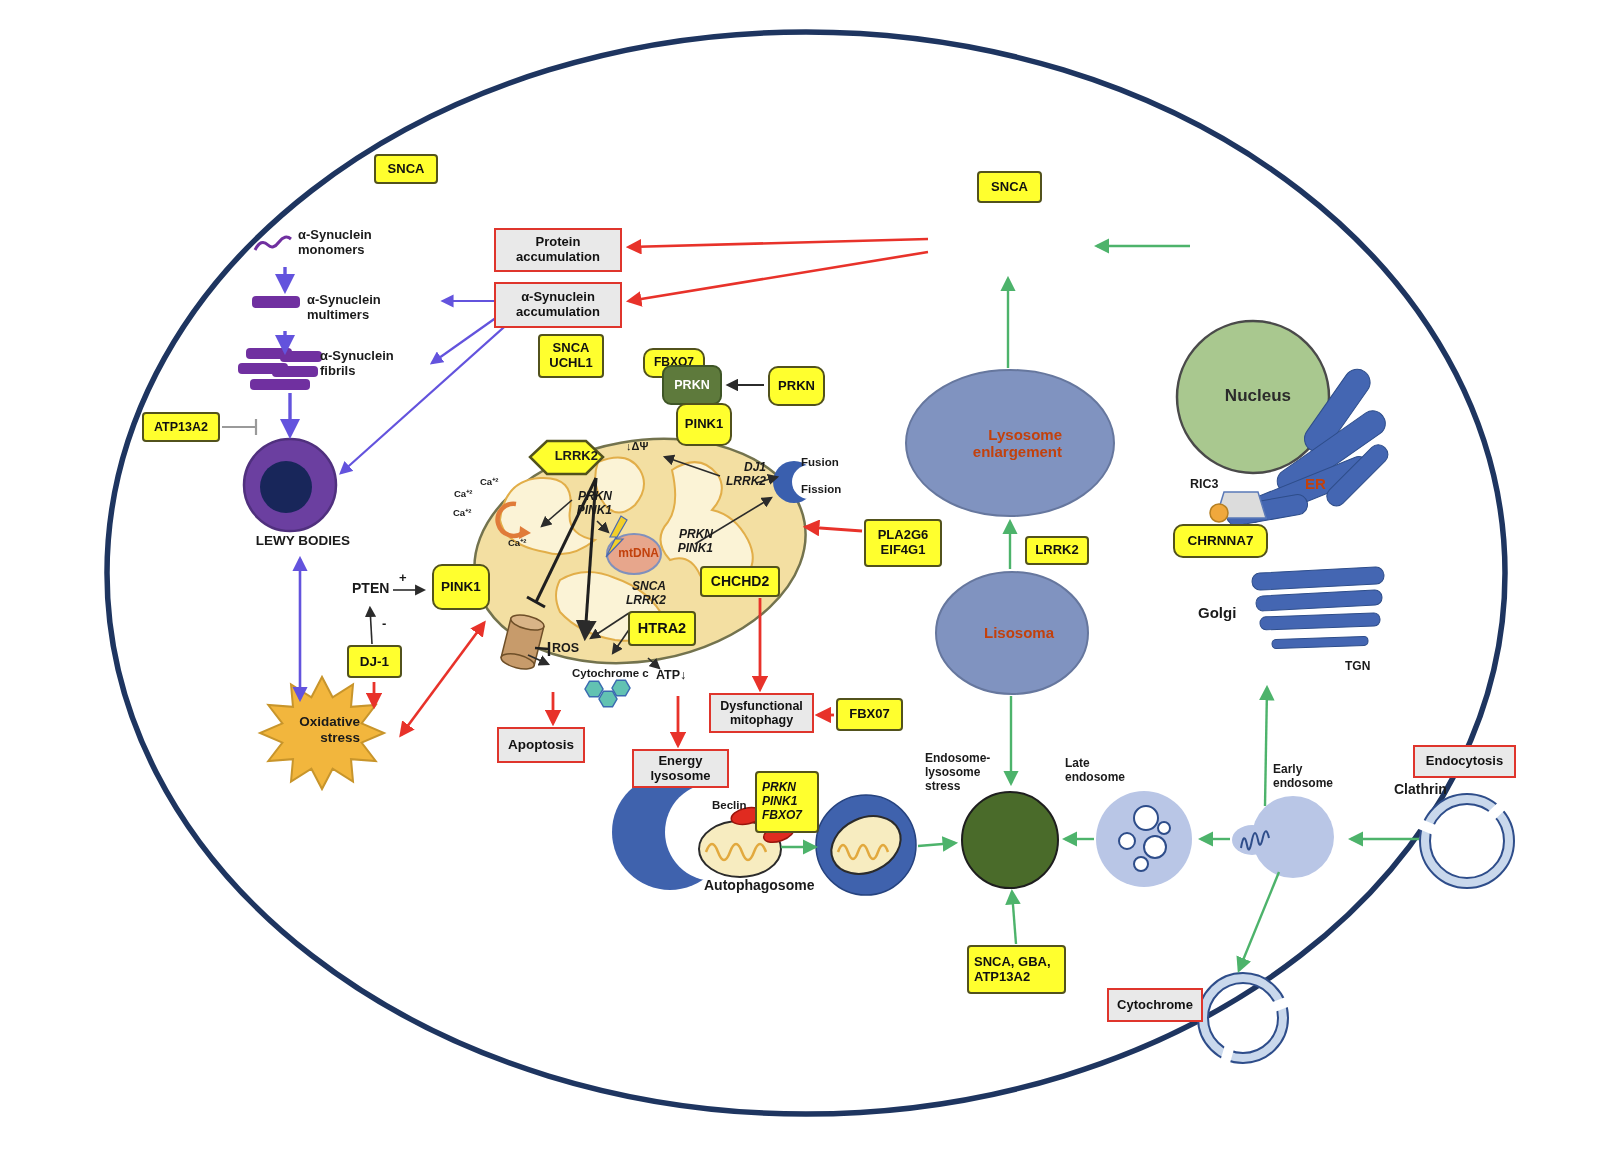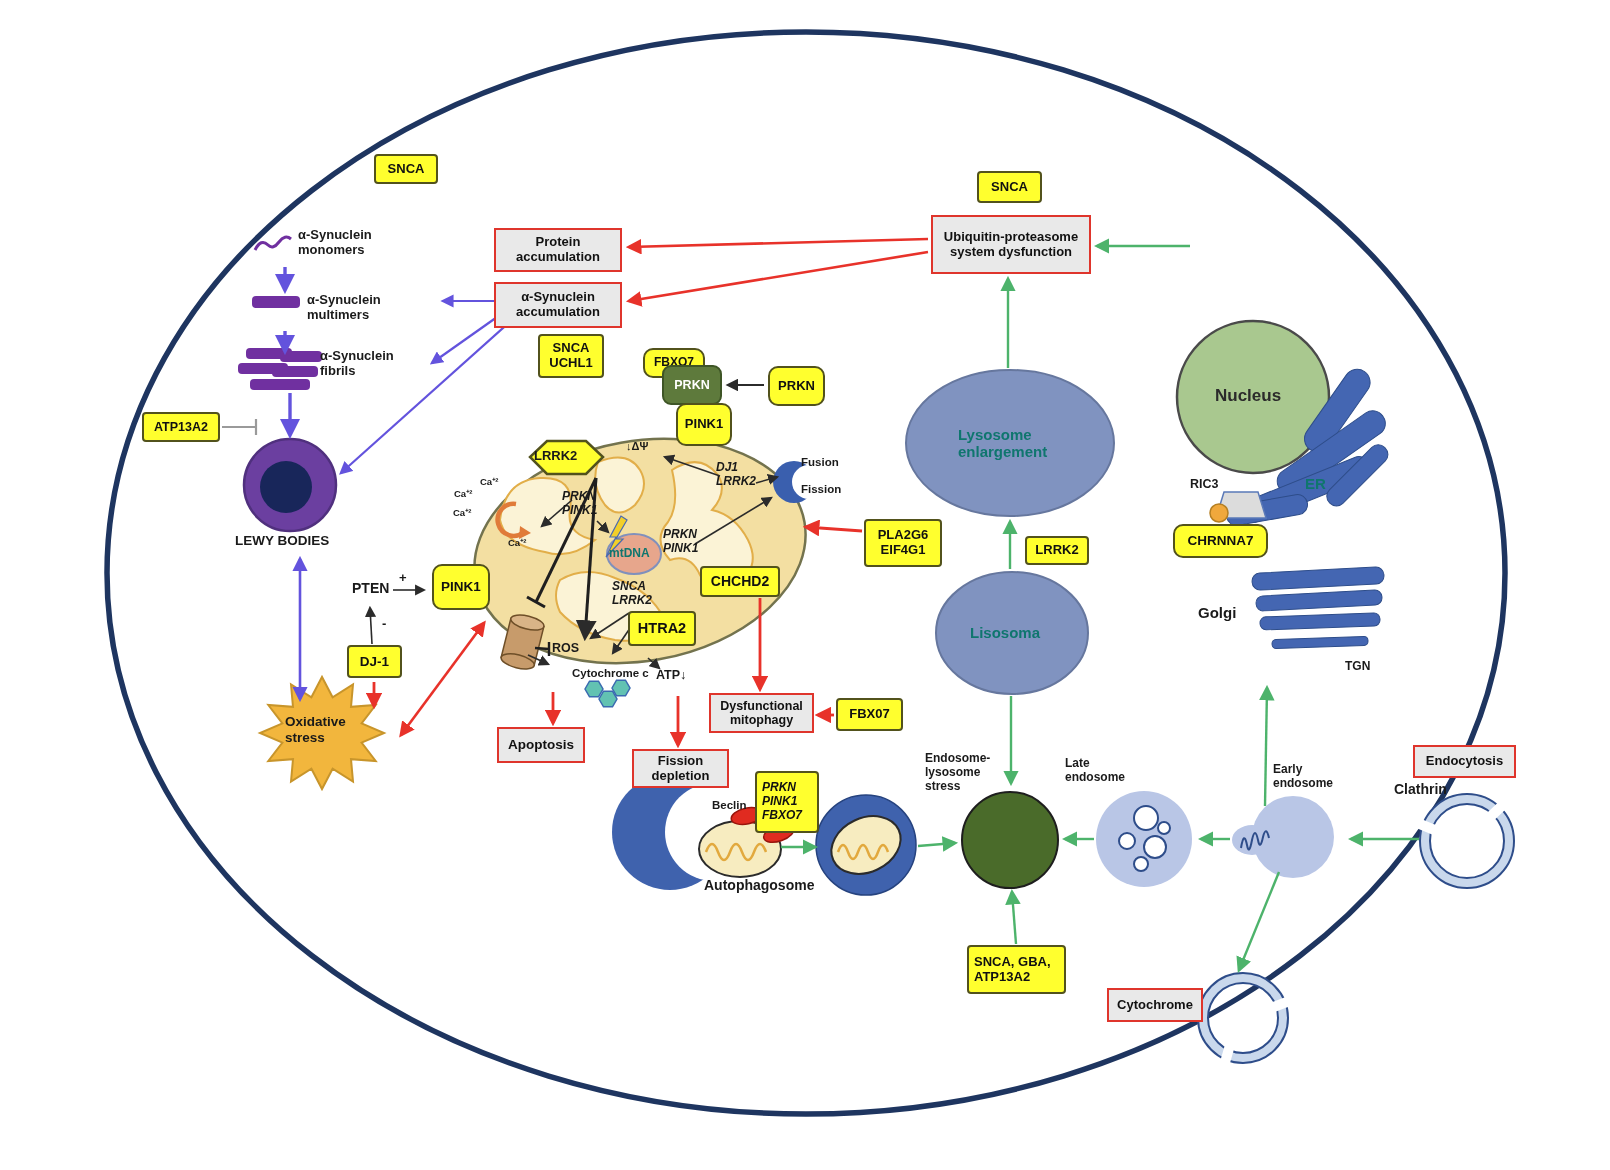--- a/index.html
+++ b/index.html
@@ -2,23 +2,23 @@
 <html><head>
 <meta charset="utf-8">
 <style>
   html,body{margin:0;padding:0;background:#fff}
   #stage{position:relative;width:1610px;height:1170px;background:#fff;
          font-family:"Liberation Sans",sans-serif;overflow:hidden}
   #shapes{position:absolute;left:0;top:0;z-index:1}
   .lbl{position:absolute;color:#1a1a1a;line-height:1.15;z-index:5;white-space:normal}
   .b{font-weight:bold}
   .sb{font-weight:600}
-  .c{text-align:left}
+  .c{text-align:right}
   .it{font-style:italic}
-  .w{color:#0f766e}
+  .w{color:#c2410c}
   .gene{position:absolute;z-index:6;background:#ffff2e;border:2px solid #52521c;border-radius:4px;
         font-weight:bold;color:#111;display:flex;align-items:center;justify-content:center;
         text-align:center;padding:2px 5px;box-sizing:border-box;line-height:1.15}
   .gene.rd{border-radius:10px}
   .gene.lt{justify-content:flex-start;text-align:left}
   .proc{position:absolute;z-index:6;background:#e9e9e9;border:2.5px solid #df352c;font-weight:bold;
         color:#111;display:flex;align-items:center;justify-content:center;text-align:center;
         line-height:1.12;box-sizing:border-box;padding:2px 2px}
   .tag{position:absolute;z-index:6;background:#5e7a3c;border:2px solid #3e5526;border-radius:9px;
        color:#fff;font-weight:bold;display:flex;align-items:center;justify-content:center;box-sizing:border-box}
@@ -264,26 +264,25 @@
 <div class="lbl sb" style="left:572px;top:667px;width:80px;font-size:11.5px">Cytochrome c</div>
 <div class="lbl b" style="left:656px;top:668px;width:42px;font-size:12.5px">ATP↓</div>
 
 <div class="lbl sb" style="left:352px;top:580px;width:44px;font-size:14px">PTEN</div>
 <div class="lbl b" style="left:399px;top:571px;width:14px;font-size:13px">+</div>
 <div class="lbl b" style="left:382px;top:617px;width:12px;font-size:13px">-</div>
 <div class="gene rd" style="left:432px;top:564px;width:58px;height:46px;font-size:13.5px">PINK1</div>
 <div class="gene" style="left:347px;top:645px;width:55px;height:33px;font-size:13.5px">DJ-1</div>
 
 <div class="proc" style="left:497px;top:727px;width:88px;height:36px;font-size:13.5px">Apoptosis</div>
-<div class="proc" style="left:632px;top:749px;width:97px;height:39px;font-size:13px">Fission depletion</div>
+<div class="proc" style="left:632px;top:749px;width:97px;height:39px;font-size:13px">Energy lysosome</div>
 <div class="proc" style="left:709px;top:693px;width:105px;height:40px;font-size:12.5px">Dysfunctional mitophagy</div>
 <div class="gene" style="left:836px;top:698px;width:67px;height:33px;font-size:13px">FBX07</div>
 
 <div class="gene" style="left:977px;top:171px;width:65px;height:32px;font-size:13px">SNCA</div>
-<div class="proc" style="left:931px;top:215px;width:160px;height:59px;font-size:13px">Ubiquitin-proteasome system dysfunction</div>
 
 <div class="lbl b c w" style="left:958px;top:426px;width:104px;font-size:15px">Lysosome enlargement</div>
 <div class="lbl b c w" style="left:970px;top:624px;width:84px;font-size:15px">Lisosoma</div>
 <div class="gene" style="left:1025px;top:536px;width:64px;height:29px;font-size:13px">LRRK2</div>
 
 <div class="lbl b" style="left:925px;top:752px;width:80px;font-size:12px">Endosome- lysosome stress</div>
 <div class="lbl b" style="left:1065px;top:757px;width:75px;font-size:12px">Late endosome</div>
 <div class="lbl b" style="left:1273px;top:763px;width:82px;font-size:12px">Early endosome</div>
 <div class="lbl sb" style="left:1394px;top:781px;width:70px;font-size:14px">Clathrin</div>
 <div class="proc" style="left:1413px;top:745px;width:103px;height:33px;font-size:13px">Endocytosis</div>

